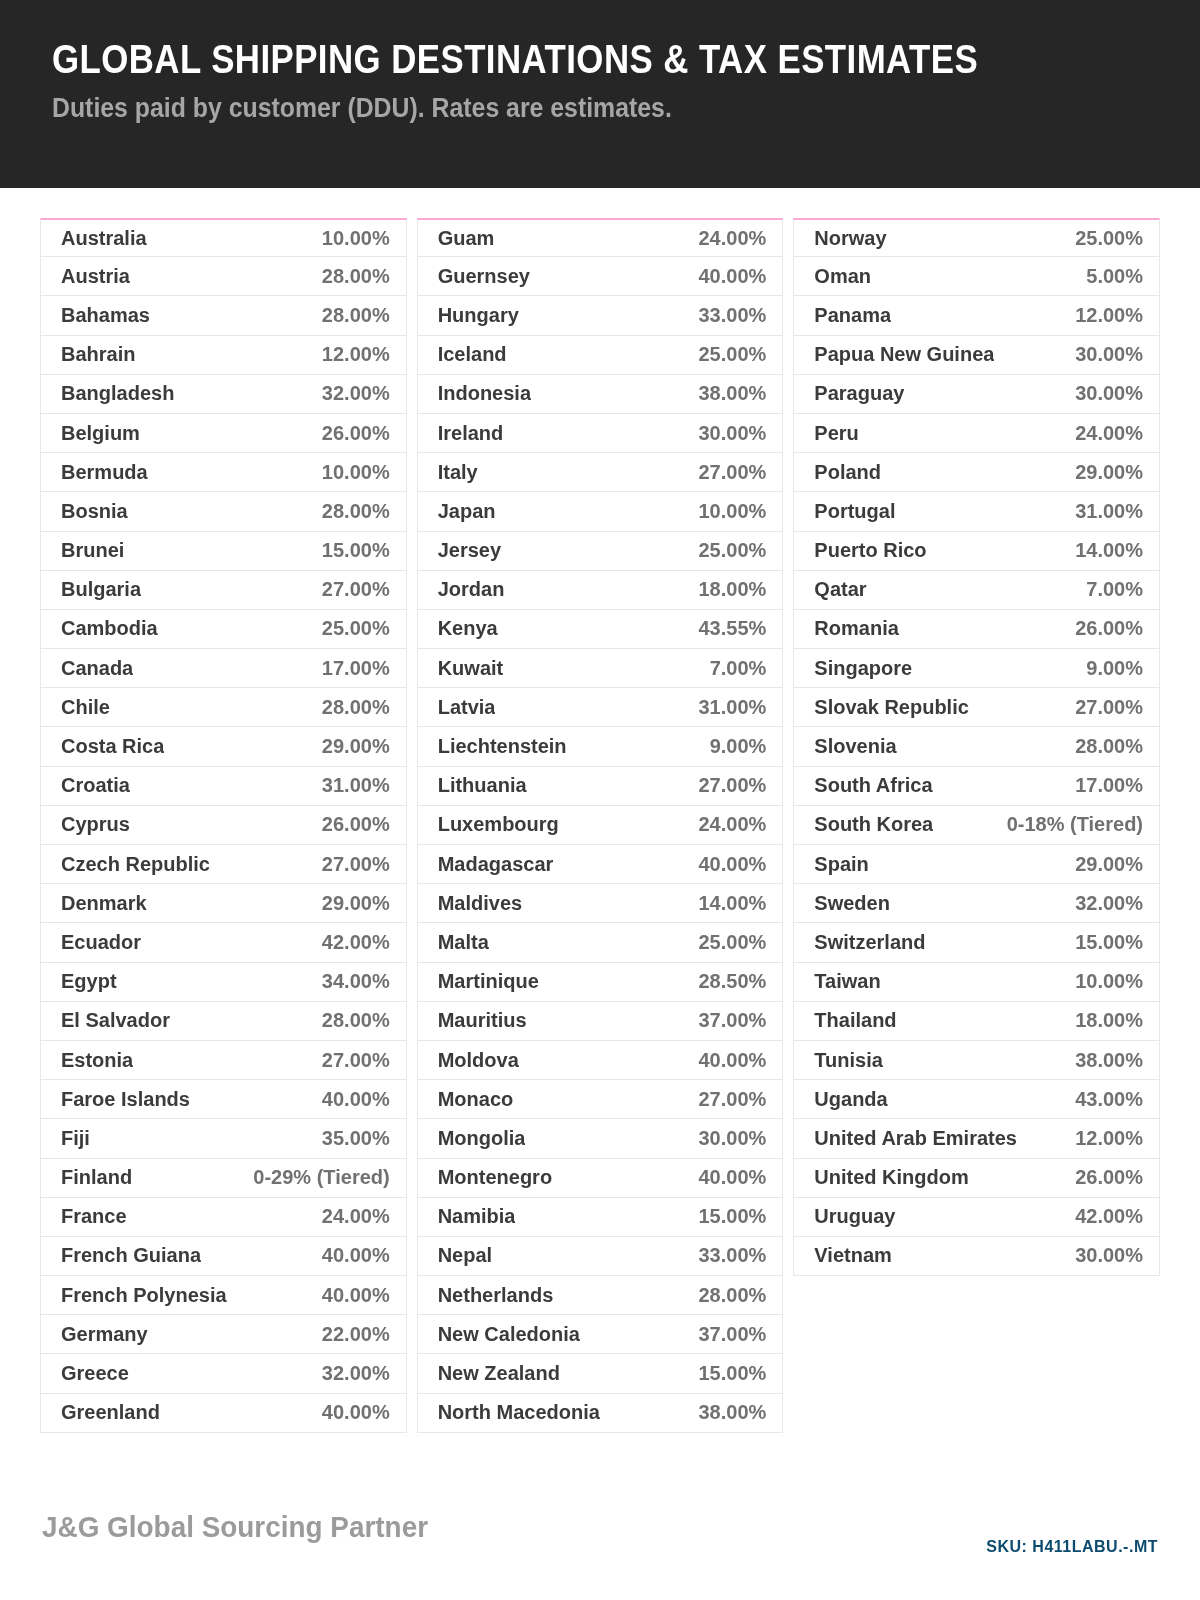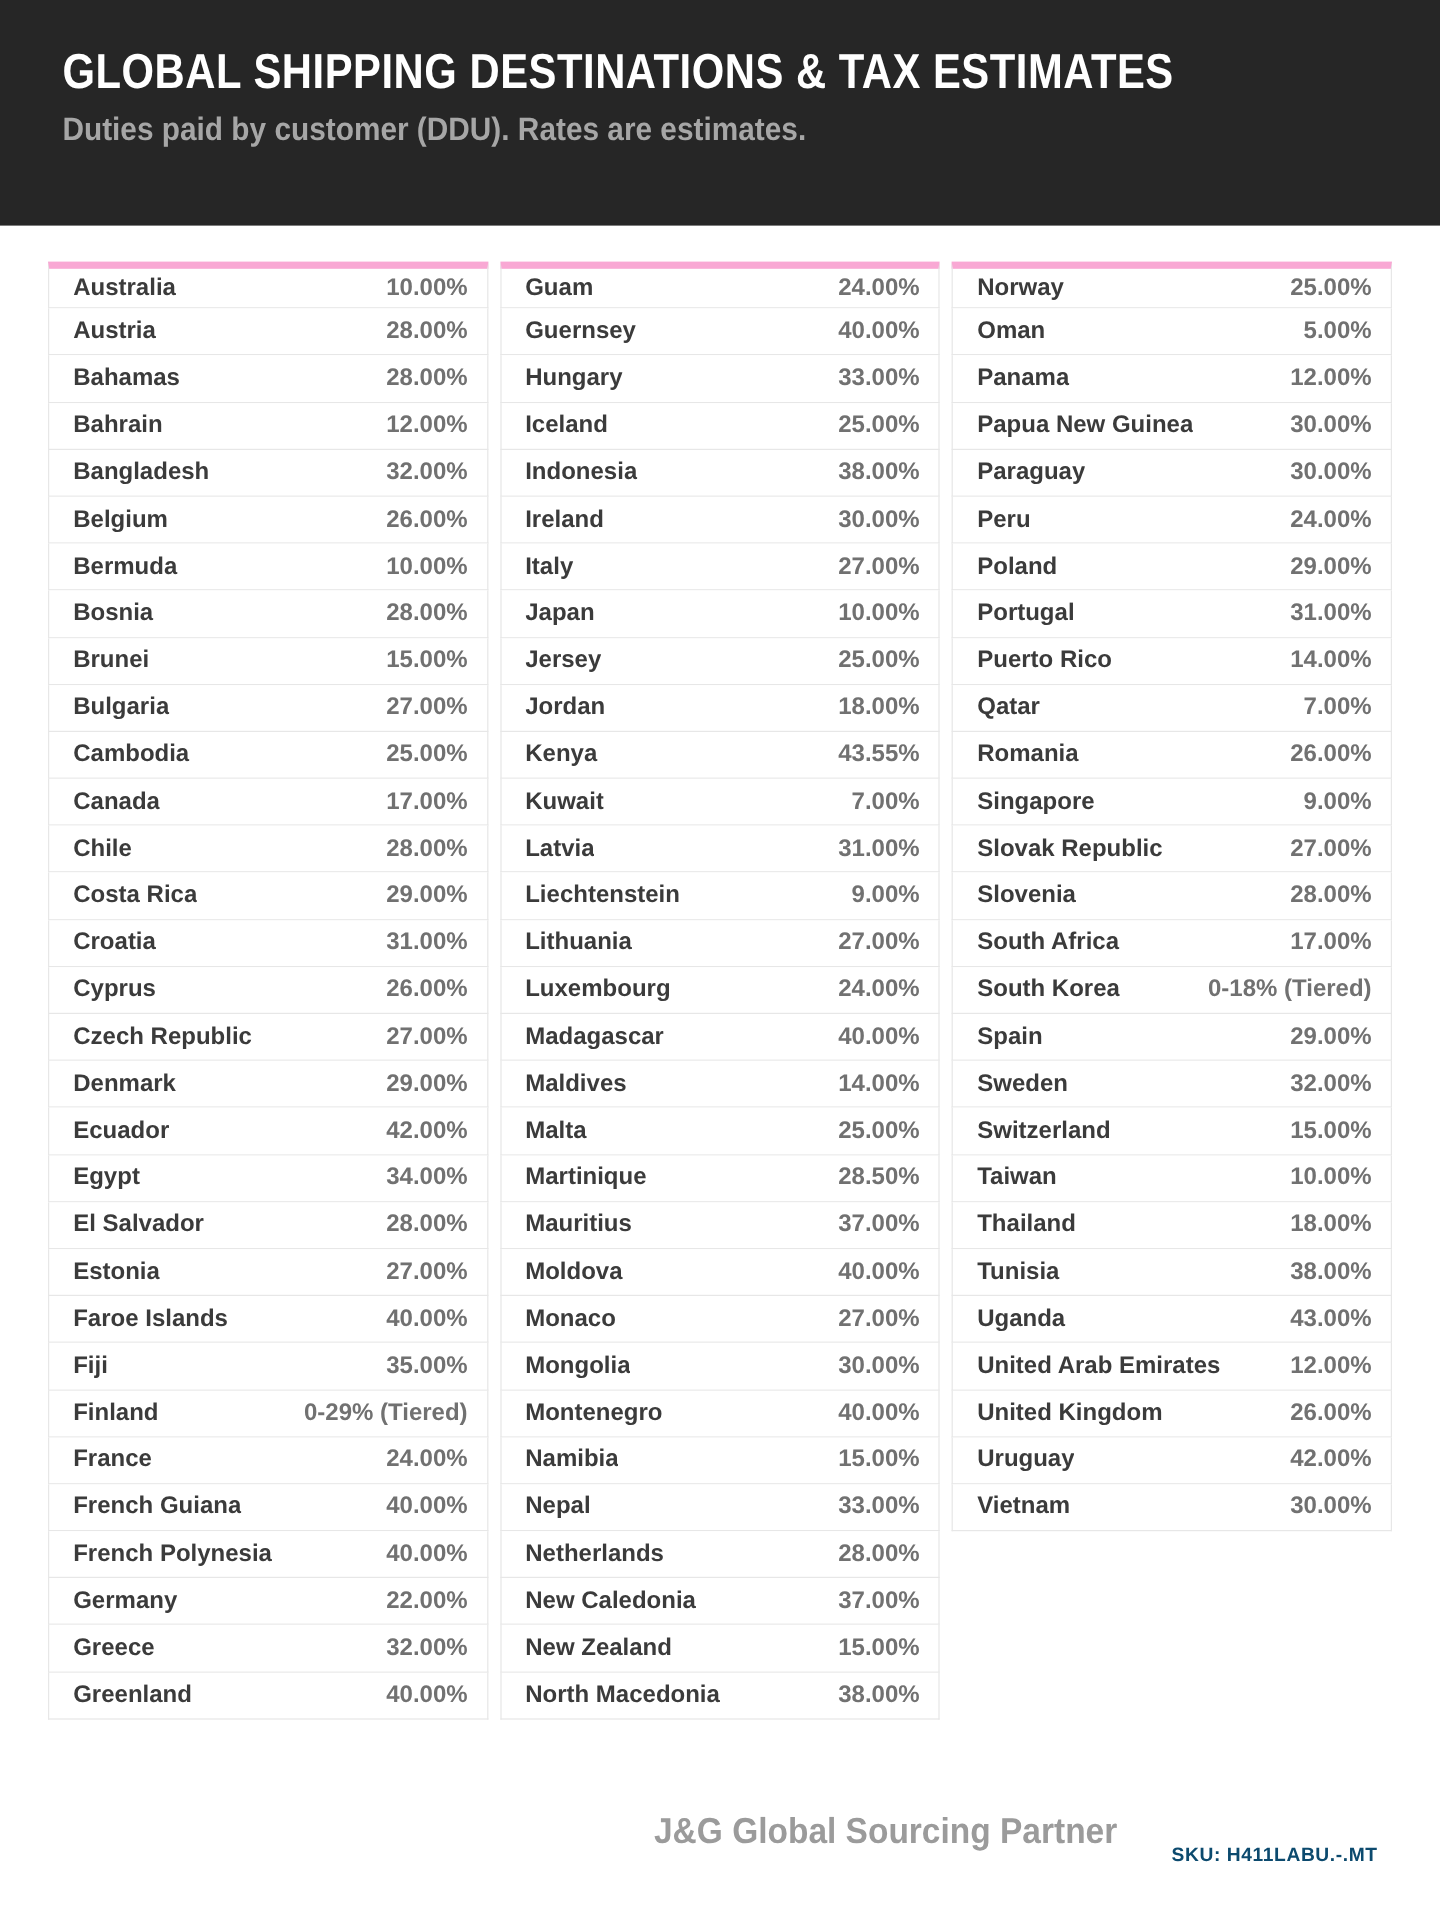--- a/index.html
+++ b/index.html
@@ -56,45 +56,44 @@
     justify-content: space-between;
     align-items: center;
     box-sizing: border-box;
     height: 39.2px;
     padding: 0 16px 0 20px;
     background: #ffffff;
     border: 1px solid #e7e7e7;
     border-top: 0;
   }
   .col .row:first-child {
-    border-top: 6px solid #f9a8d4;
+    border-top: 2px solid #f9a8d4;
   }
   .country {
     font-size: 20px;
     font-weight: bold;
     color: #3b3b3b;
     white-space: nowrap;
     overflow: hidden;
   }
   .rate {
     font-size: 20px;
     font-weight: bold;
     color: #717171;
     white-space: nowrap;
     margin-left: 8px;
   }
   .footer {
     position: absolute;
     left: 42px;
-    right: 52px;
+    right: 42px;
     top: 1498px;
     display: flex;
-    justify-content: flex-end;
+    justify-content: space-between;
     align-items: center;
-    gap: 16px;
   }
   .brand {
     font-size: 30px;
     font-weight: bold;
     color: #9b9b9b;
     white-space: nowrap;
     transform: scaleX(0.93);
     transform-origin: 0 50%;
   }
   .sku {

